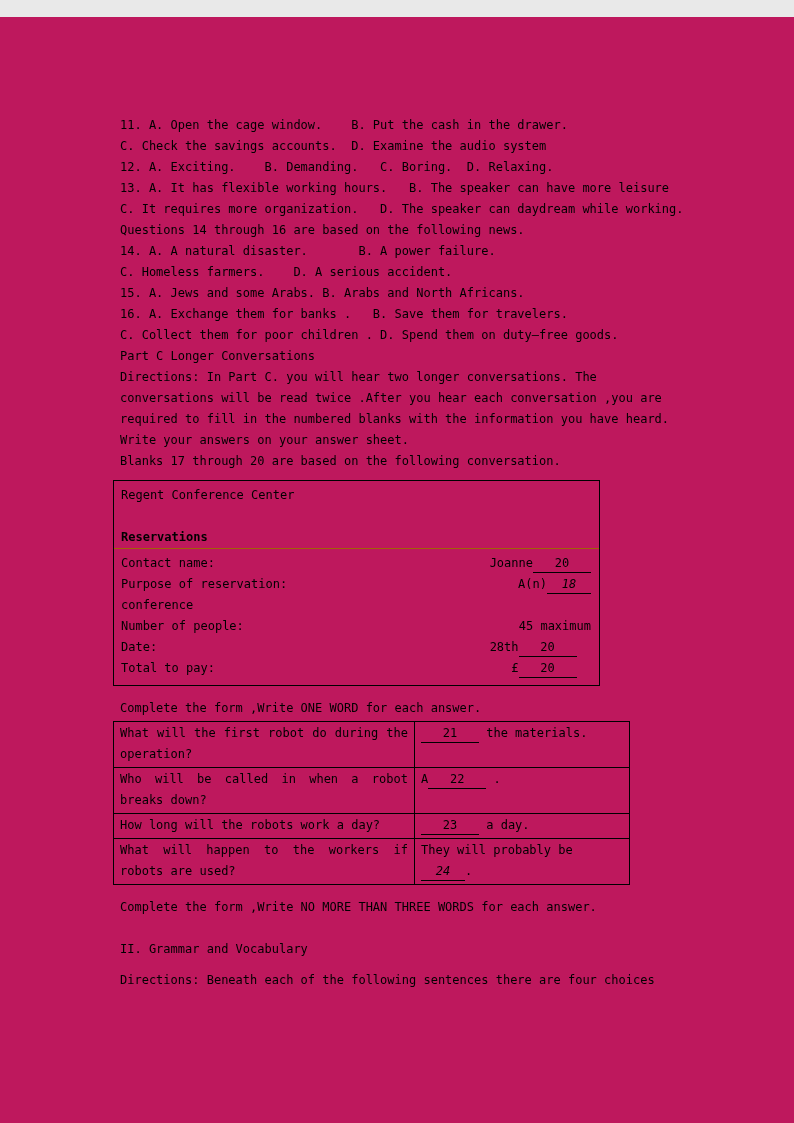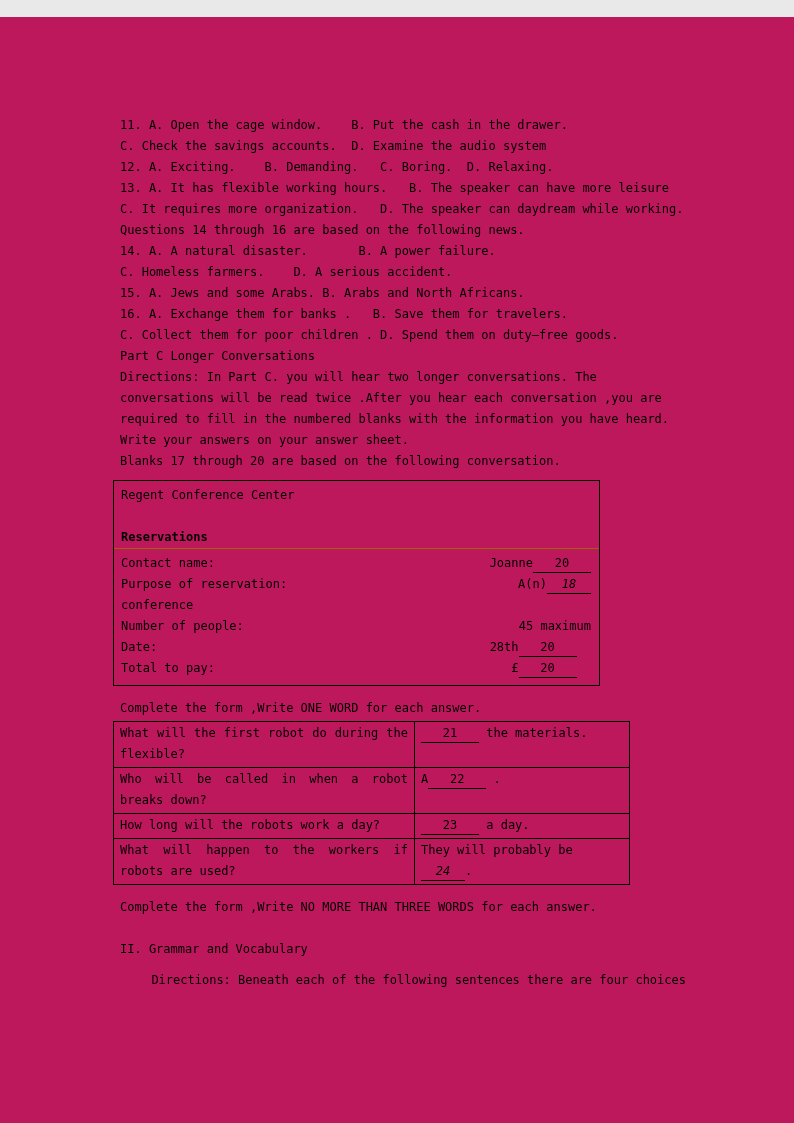--- a/index.html
+++ b/index.html
@@ -63,21 +63,21 @@
   .box2 td {
     border: 1px solid #000;
     vertical-align: top;
     padding: 1px 6px 2px 6px;
     line-height: 21px;
   }
   .box2 td.qcol { width: 301px; text-align: justify; }
   .box2 td.acol { width: 215px; }
 
   .mt12 { margin-top: 12px; }
-  .mt10 { margin-top: 10px; text-align: right; }
+  .mt10 { margin-top: 10px; }
 </style>
 </head>
 <body>
 
 <div class="page">
   <div class="content">
 
     <div class="line">11. A. Open the cage window.    B. Put the cash in the drawer.</div>
     <div class="line">C. Check the savings accounts.  D. Examine the audio system</div>
     <div class="line">12. A. Exciting.    B. Demanding.   C. Boring.  D. Relaxing.</div>
@@ -127,21 +127,21 @@
           <span class="fval"><span>£</span><span class="blank">20</span>&nbsp;&nbsp;</span>
         </div>
       </div>
     </div>
 
     <div class="mt12 line">Complete the form ,Write ONE WORD for each answer.</div>
 
     <table class="box2">
       <tbody>
         <tr>
-          <td class="qcol">What will the first robot do during the flexible?</td>
+          <td class="qcol">What will the first robot do during the operation?</td>
           <td class="acol"><span></span><span class="blank">21</span><span> the materials.</span></td>
         </tr>
         <tr>
           <td class="qcol">Who will be called in when a robot breaks down?</td>
           <td class="acol"><span>A</span><span class="blank">22</span><span> .</span></td>
         </tr>
         <tr>
           <td class="qcol">How long will the robots work a day?</td>
           <td class="acol"><span></span><span class="blank">23</span><span> a day.</span></td>
         </tr>

